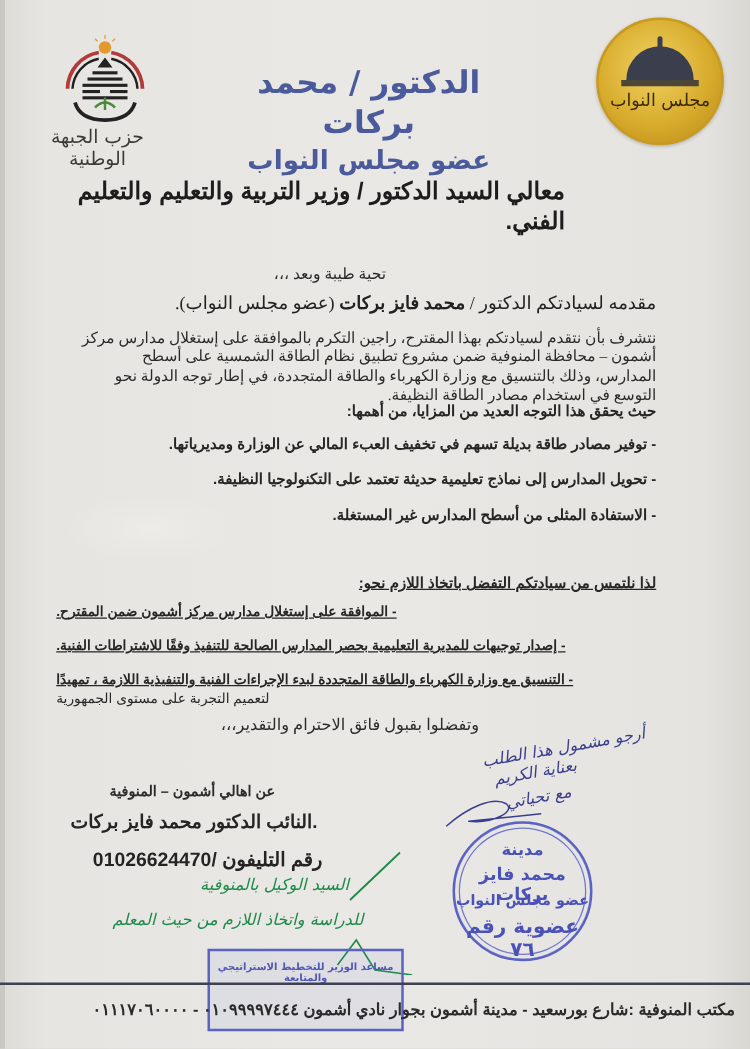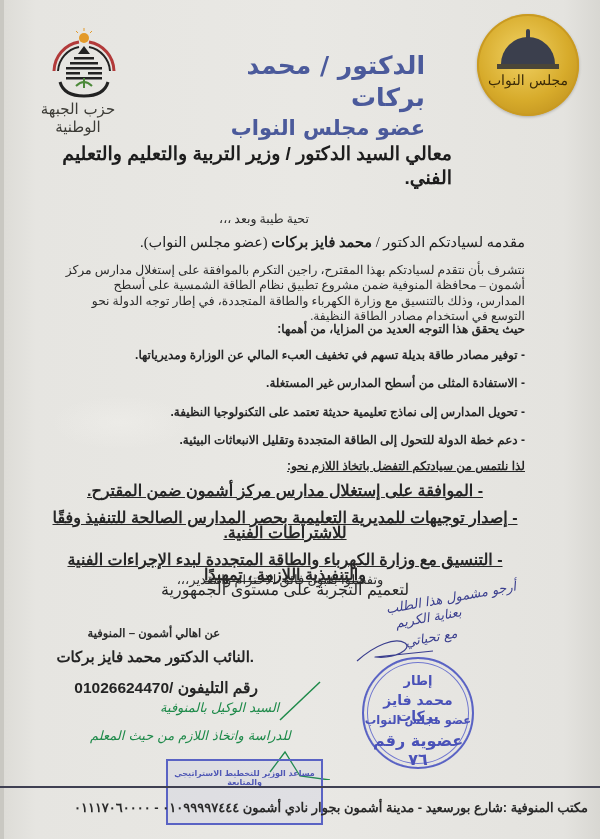--- a/index.html
+++ b/index.html
@@ -11,21 +11,21 @@
   }
   .paper {
     position: absolute; left: 0; top: 0; width: 600px; height: 839px;
     background: linear-gradient(90deg, #dcdbd6 0%, #e6e5e1 6%, #e9e8e4 50%, #e4e3df 94%, #d8d7d2 100%);
   }
   .left-shadow { position:absolute; left:0; top:0; width:4px; height:839px; background:#c9c8c2; }
 
   
   .header-title {
     position: absolute; left: 165px; top: 50px; width: 260px;
-    direction: rtl;
+    text-align: center; direction: rtl;
     color: #4b5a9b; font-weight: bold;
     font-family: "DejaVu Sans", sans-serif;
   }
   .header-title .name { font-size: 25px; line-height: 32px; letter-spacing: 0.5px; }
   .header-title .role { font-size: 21px; line-height: 28px; }
 
   .party-logo { position: absolute; left: 24px; top: 26px; width: 120px; height: 100px; }
   .party-name {
     position: absolute; left: 18px; top: 100px; width: 120px; text-align: center;
     font-family: "DejaVu Serif", serif; font-size: 15px; color: #3c3b36; direction: rtl;
@@ -76,22 +76,22 @@
     text-align: right; font-family: "Liberation Sans", sans-serif; font-weight: bold;
     font-size: 12px; line-height: 14px; height: 14px; margin-bottom: 14.3px; color: #262626;
   }
   .request-lead {
     position: absolute; right: 75px; top: 459px; text-align: right;
     font-family: "Liberation Sans", sans-serif; font-weight: bold; font-size: 12px; color: #262626;
     text-decoration: underline;
   }
   .requests { position: absolute; right: 75px; top: 483px; width: 480px; margin: 0; padding: 0; list-style: none; }
   .requests li {
-    text-align: center; font-family: "Liberation Sans", sans-serif; font-weight: bold;
-    font-size: 16px; line-height: 15px; color: #262626; margin-bottom: 12px;
+    text-align: left; font-family: "Liberation Sans", sans-serif; font-weight: bold;
+    font-size: 11px; line-height: 15px; color: #262626; margin-bottom: 12px;
   }
   .requests li .u { text-decoration: underline; }
   .requests li .cont { font-weight: normal; }
   .closing {
     position: absolute; left: 0; top: 572px; width: 560px; text-align: center;
     font-family: "Liberation Serif", serif; font-size: 13px; color: #2a2a2a;
   }
 
   
   .from-line {
@@ -199,23 +199,22 @@
 <div class="watermark"></div>
 
 <div class="doc">
   <div class="recipient">معالي السيد الدكتور / وزير التربية والتعليم والتعليم الفني.</div>
   <div class="greeting">تحية طيبة وبعد ،،،</div>
   <div class="intro"><span>مقدمه لسيادتكم الدكتور / </span><b>محمد فايز بركات</b><span> (عضو مجلس النواب).</span></div>
   <div class="para">نتشرف بأن نتقدم لسيادتكم بهذا المقترح، راجين التكرم بالموافقة على إستغلال مدارس مركز أشمون – محافظة المنوفية ضمن مشروع تطبيق نظام الطاقة الشمسية على أسطح المدارس، وذلك بالتنسيق مع وزارة الكهرباء والطاقة المتجددة، في إطار توجه الدولة نحو التوسع في استخدام مصادر الطاقة النظيفة.</div>
   <div class="lead">حيث يحقق هذا التوجه العديد من المزايا، من أهمها:</div>
   <ul class="benefits">
     <li>- توفير مصادر طاقة بديلة تسهم في تخفيف العبء المالي عن الوزارة ومديرياتها.</li>
+    <li>- تحويل المدارس إلى نماذج تعليمية حديثة تعتمد على التكنولوجيا النظيفة.</li>
     <li>- الاستفادة المثلى من أسطح المدارس غير المستغلة.</li>
-    <li>- تحويل المدارس إلى نماذج تعليمية حديثة تعتمد على التكنولوجيا النظيفة.</li>
-    <li>- دعم خطة الدولة للتحول إلى الطاقة المتجددة وتقليل الانبعاثات البيئية.</li>
   </ul>
   <div class="request-lead">لذا نلتمس من سيادتكم التفضل باتخاذ اللازم نحو:</div>
   <ul class="requests">
     <li><span class="u">- الموافقة على إستغلال مدارس مركز أشمون ضمن المقترح.</span></li>
     <li><span class="u">- إصدار توجيهات للمديرية التعليمية بحصر المدارس الصالحة للتنفيذ وفقًا للاشتراطات الفنية.</span></li>
     <li><span class="u">- التنسيق مع وزارة الكهرباء والطاقة المتجددة لبدء الإجراءات الفنية والتنفيذية اللازمة ، تمهيدًا</span><br><span class="cont">لتعميم التجربة على مستوى الجمهورية</span></li>
   </ul>
   <div class="closing">وتفضلوا بقبول فائق الاحترام والتقدير،،،</div>
 </div>
 
@@ -231,21 +230,21 @@
 <div class="phone"><span>رقم التليفون /</span><span>01026624470</span></div>
 
 <div class="hand-green" style="left:160px; top:700px;">السيد الوكيل بالمنوفية</div>
 <div class="hand-green" style="left:90px; top:728px;">للدراسة واتخاذ اللازم من حيث المعلم</div>
 <svg style="position:absolute; left:260px; top:680px;" width="70" height="100">
   <path d="M60 2 L20 40" stroke="#1e8a4a" stroke-width="1.5" fill="none"></path>
   <path d="M10 92 L25 72 L40 96 L70 100" stroke="#1e8a4a" stroke-width="1.3" fill="none"></path>
 </svg>
 
 <div class="mp-stamp">
-  <div class="l1">إطار</div>
+  <div class="l1">مدينة</div>
   <div class="l2">محمد فايز بركات</div>
   <div class="l3">عضو مجلس النواب</div>
   <div class="l4">عضوية رقم ٧٦</div>
 </div>
 
 <div class="rect-stamp">
   <div class="t1">مساعد الوزير للتخطيط الاستراتيجي والمتابعة</div>
 </div>
 
 <div class="footer-rule"></div>

